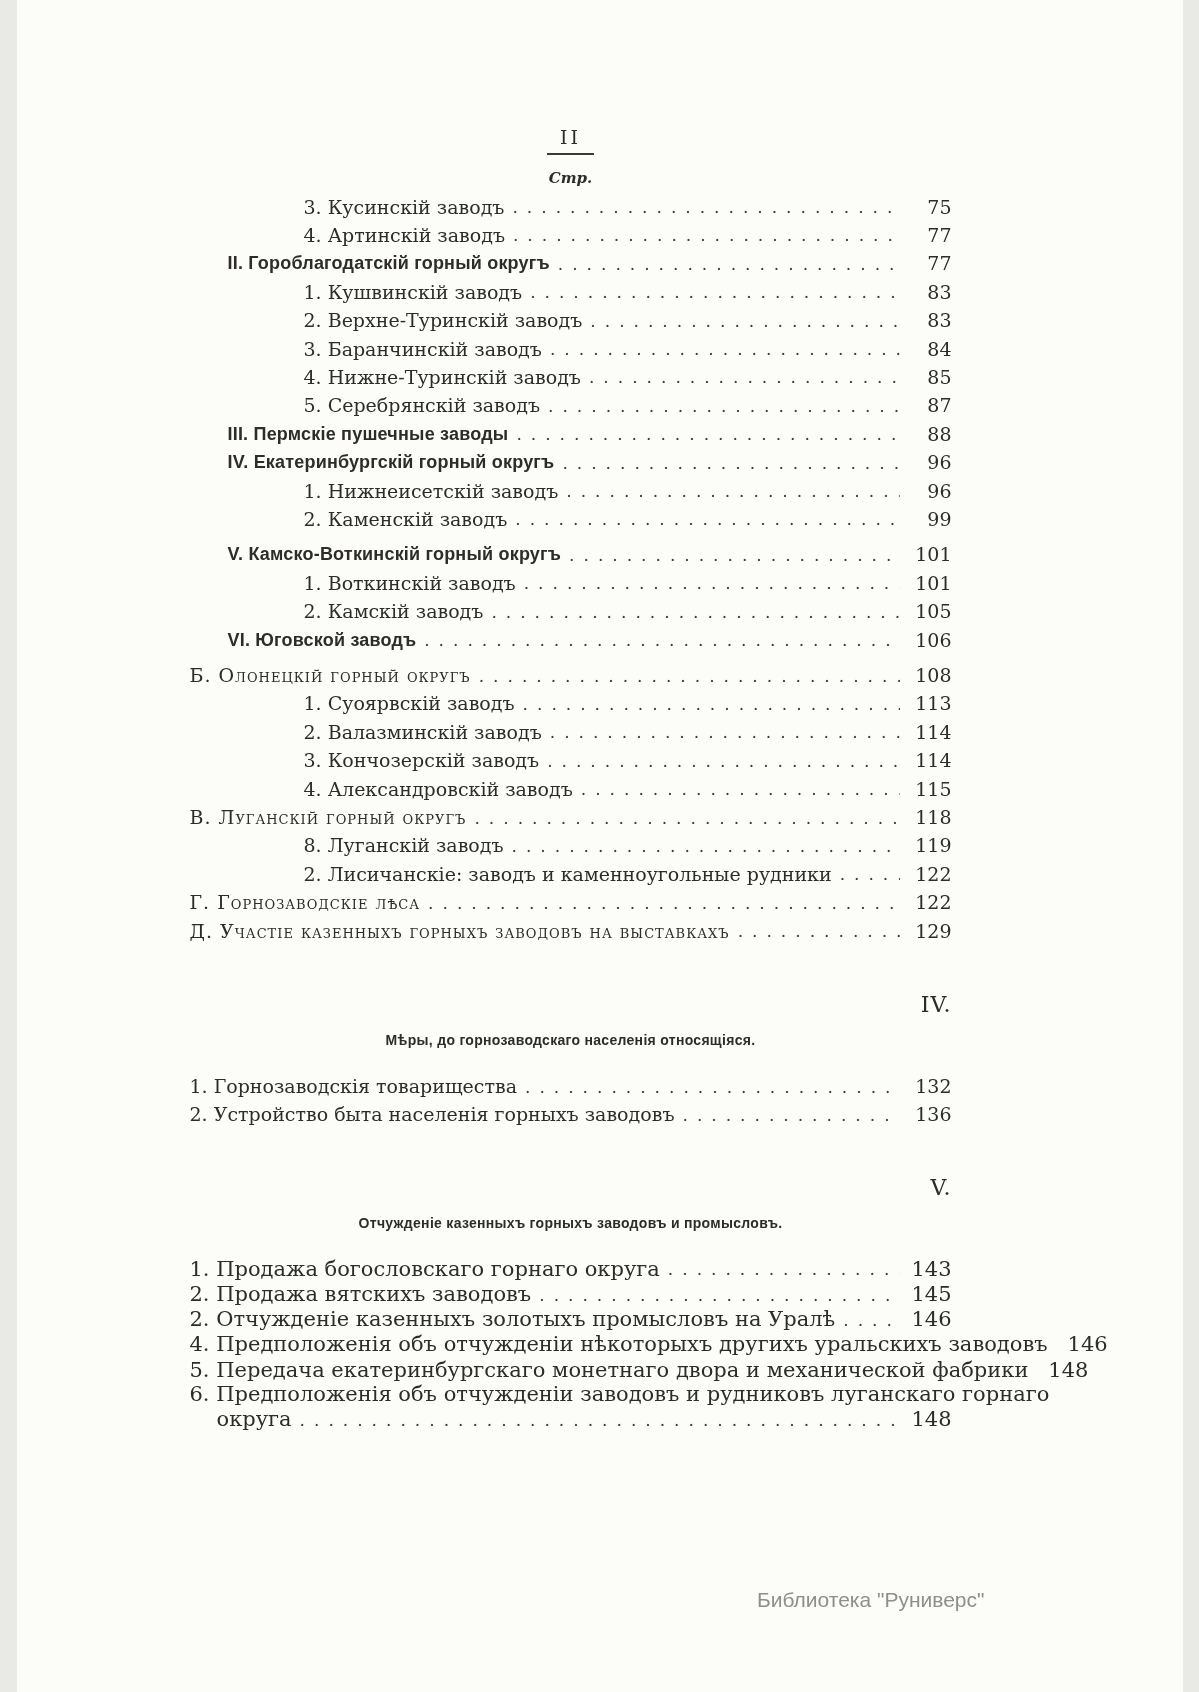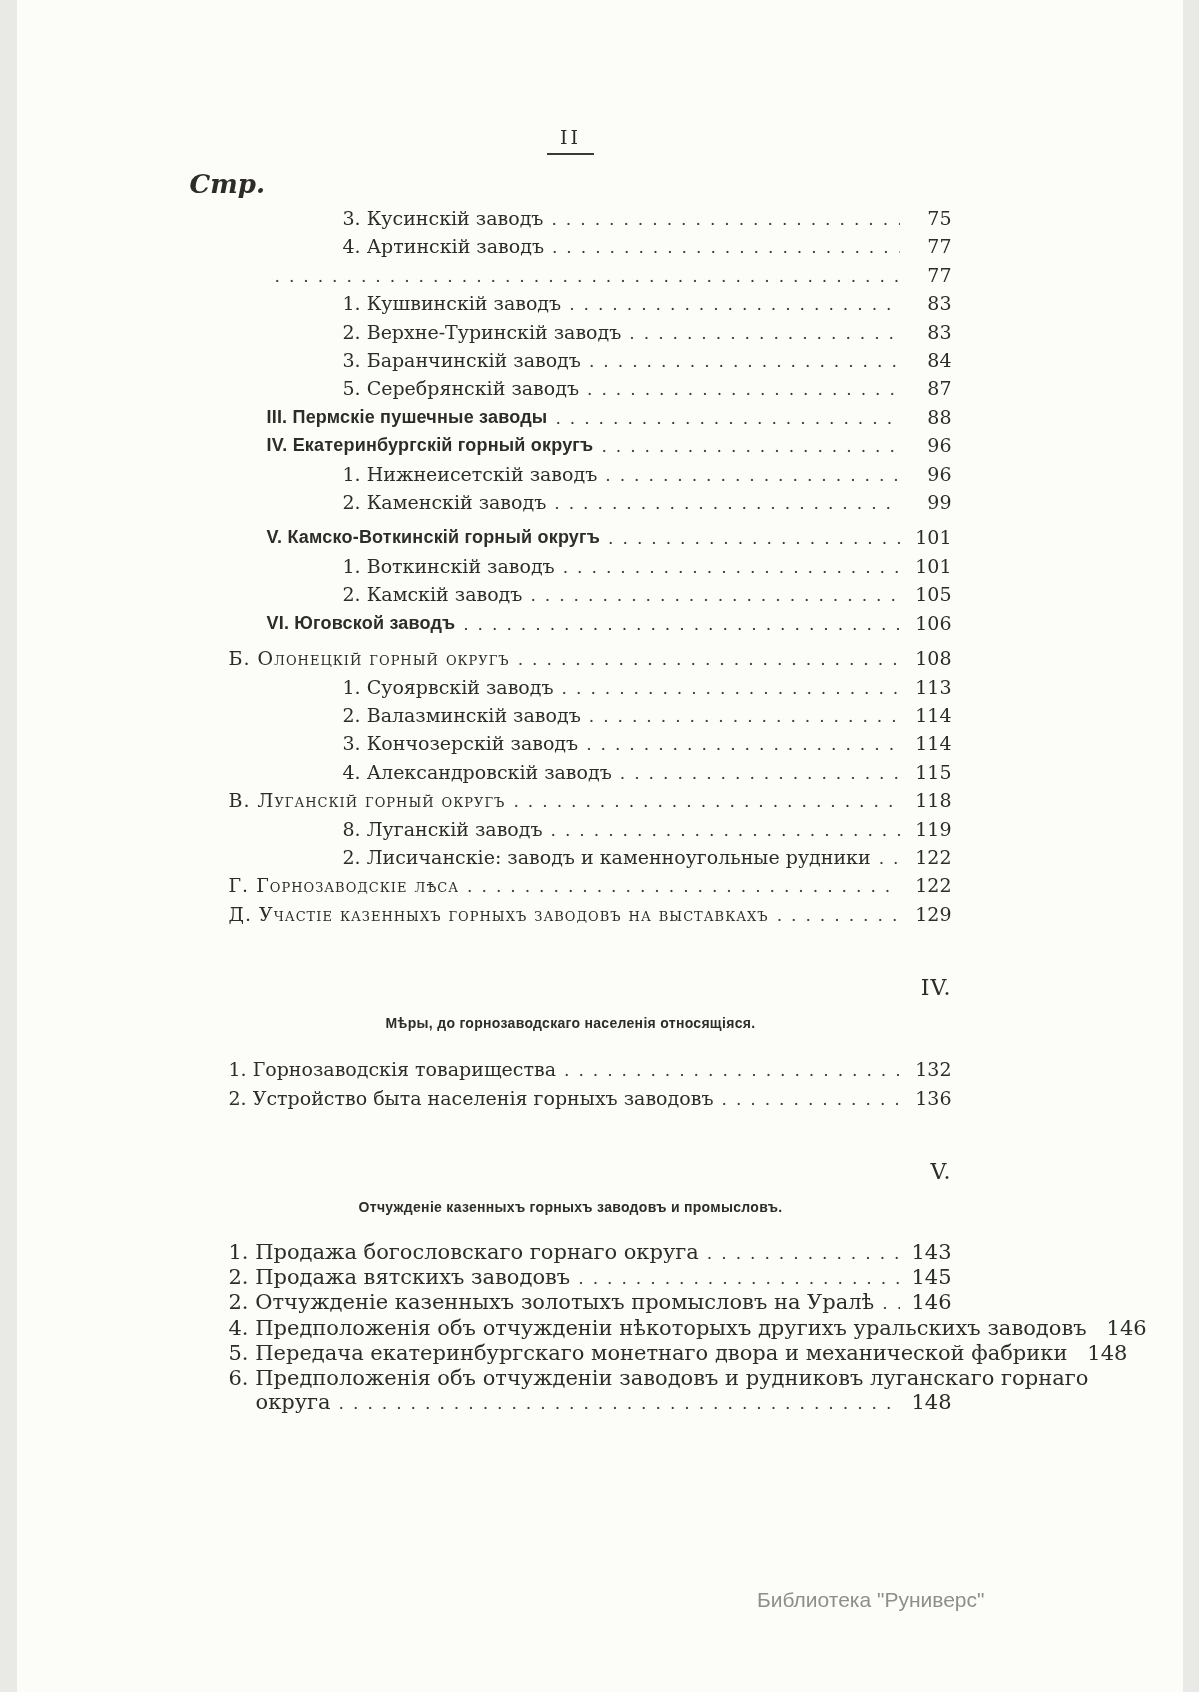--- a/index.html
+++ b/index.html
@@ -10,27 +10,27 @@
     font-family:"DejaVu Serif","Liberation Serif",serif;
     overflow:hidden;
   }
   .content{position:absolute;left:173px;top:126px;width:762px;}
   .folio{text-align:center;}
   .folio span{
     display:inline-block;border-bottom:2px solid #3c3a36;
     padding:0 13px 5px;font-size:19px;letter-spacing:3px;
   }
   .col-header{
-    text-align:left;font-style:italic;font-weight:700;
-    font-size:26px;margin-top:14px;
+    text-align:center;font-style:italic;font-weight:700;
+    font-size:15px;margin-top:14px;
   }
   .toc{margin-top:6px;}
   .toc-row{
-    display:flex;align-items:flex-start;
-    line-height:27.4px;font-size:19px;margin-left:39px;
+    display:flex;align-items:center;
+    line-height:27.4px;font-size:19px;
   }
   .toc-row.gap{margin-top:7px;}
   .toc-label{white-space:nowrap;}
   .indent-1{padding-left:38px;}
   .indent-2{padding-left:114px;}
   .style-bold .toc-label{
     font-family:"Liberation Sans","DejaVu Sans",sans-serif;
     font-weight:700;font-size:18px;letter-spacing:0.2px;
   }
   .style-smallcaps .toc-label{
@@ -80,37 +80,43 @@
           <span class="toc-label">3. Кусинскій заводъ</span>
           <span class="leader"></span>
           <span class="toc-page">75</span>
         </div>
         <div class="toc-row indent-2 style-regular">
           <span class="toc-label">4. Артинскій заводъ</span>
           <span class="leader"></span>
           <span class="toc-page">77</span>
         </div>
         <div class="toc-row indent-1 style-bold">
+          <span class="toc-label">II. Гороблагодатскій горный округъ</span>
           <span class="leader"></span>
           <span class="toc-page">77</span>
         </div>
         <div class="toc-row indent-2 style-regular">
           <span class="toc-label">1. Кушвинскій заводъ</span>
           <span class="leader"></span>
           <span class="toc-page">83</span>
         </div>
         <div class="toc-row indent-2 style-regular">
           <span class="toc-label">2. Верхне-Туринскій заводъ</span>
           <span class="leader"></span>
           <span class="toc-page">83</span>
         </div>
         <div class="toc-row indent-2 style-regular">
           <span class="toc-label">3. Баранчинскій заводъ</span>
           <span class="leader"></span>
           <span class="toc-page">84</span>
+        </div>
+        <div class="toc-row indent-2 style-regular">
+          <span class="toc-label">4. Нижне-Туринскій заводъ</span>
+          <span class="leader"></span>
+          <span class="toc-page">85</span>
         </div>
         <div class="toc-row indent-2 style-regular">
           <span class="toc-label">5. Серебрянскій заводъ</span>
           <span class="leader"></span>
           <span class="toc-page">87</span>
         </div>
         <div class="toc-row indent-1 style-bold">
           <span class="toc-label">III. Пермскіе пушечные заводы</span>
           <span class="leader"></span>
           <span class="toc-page">88</span>

